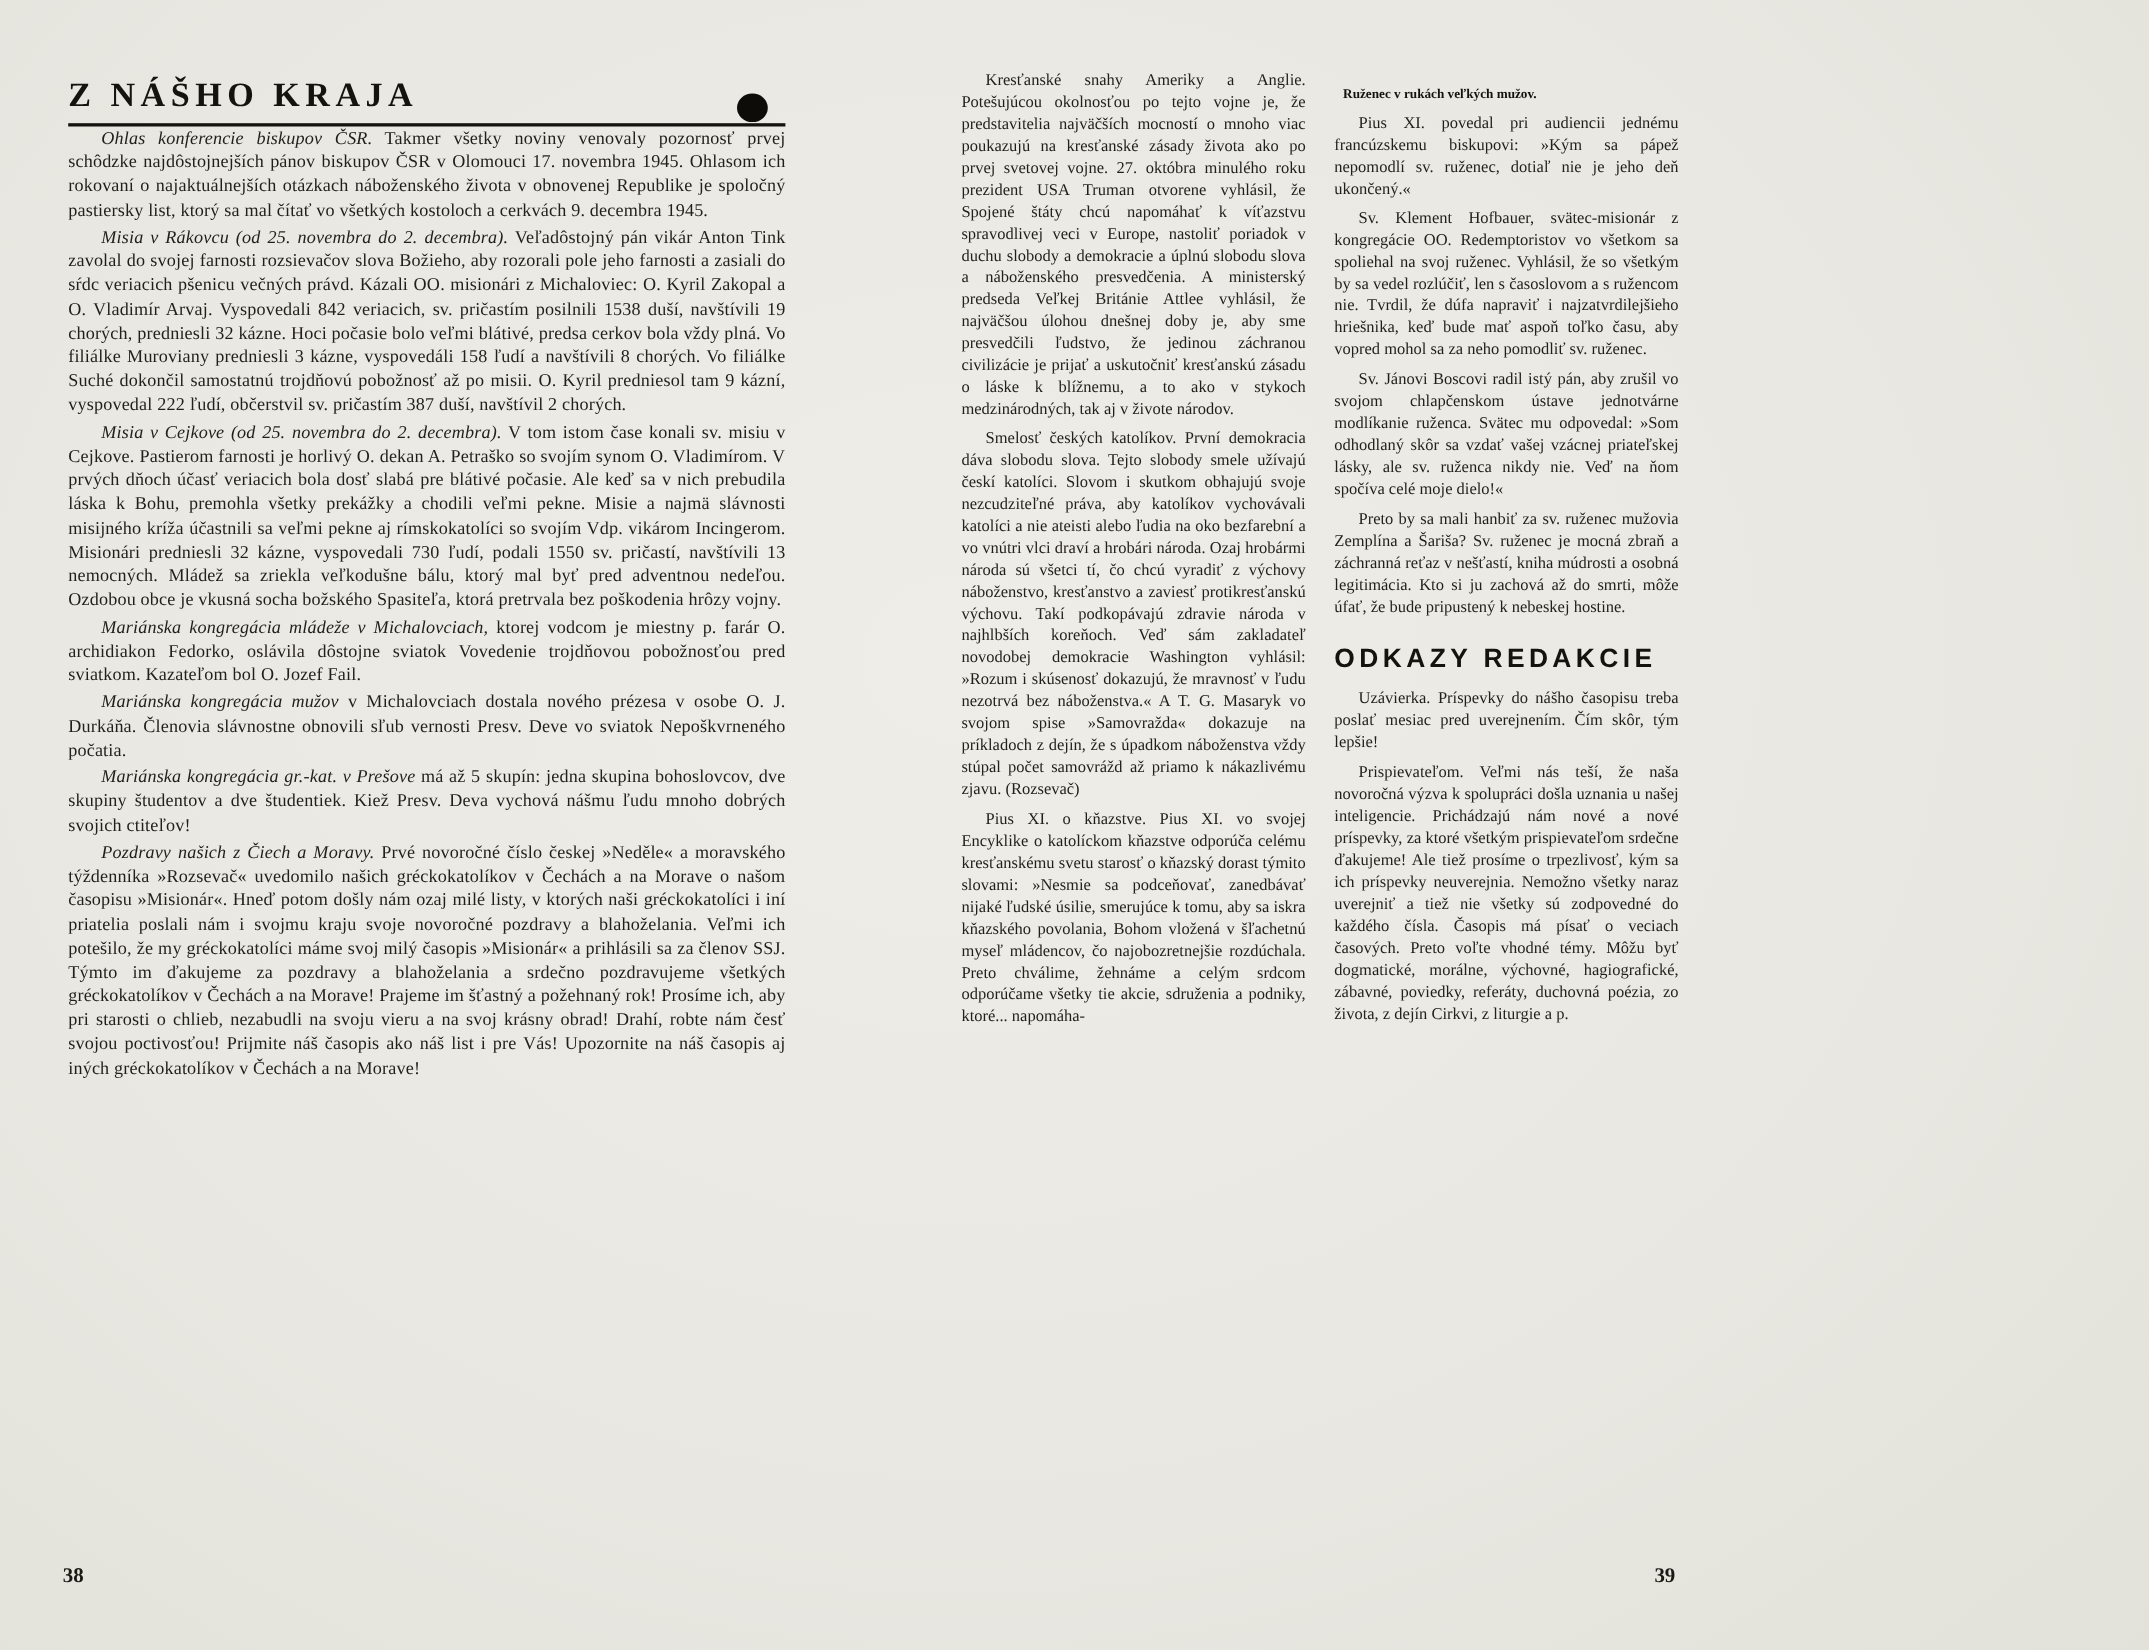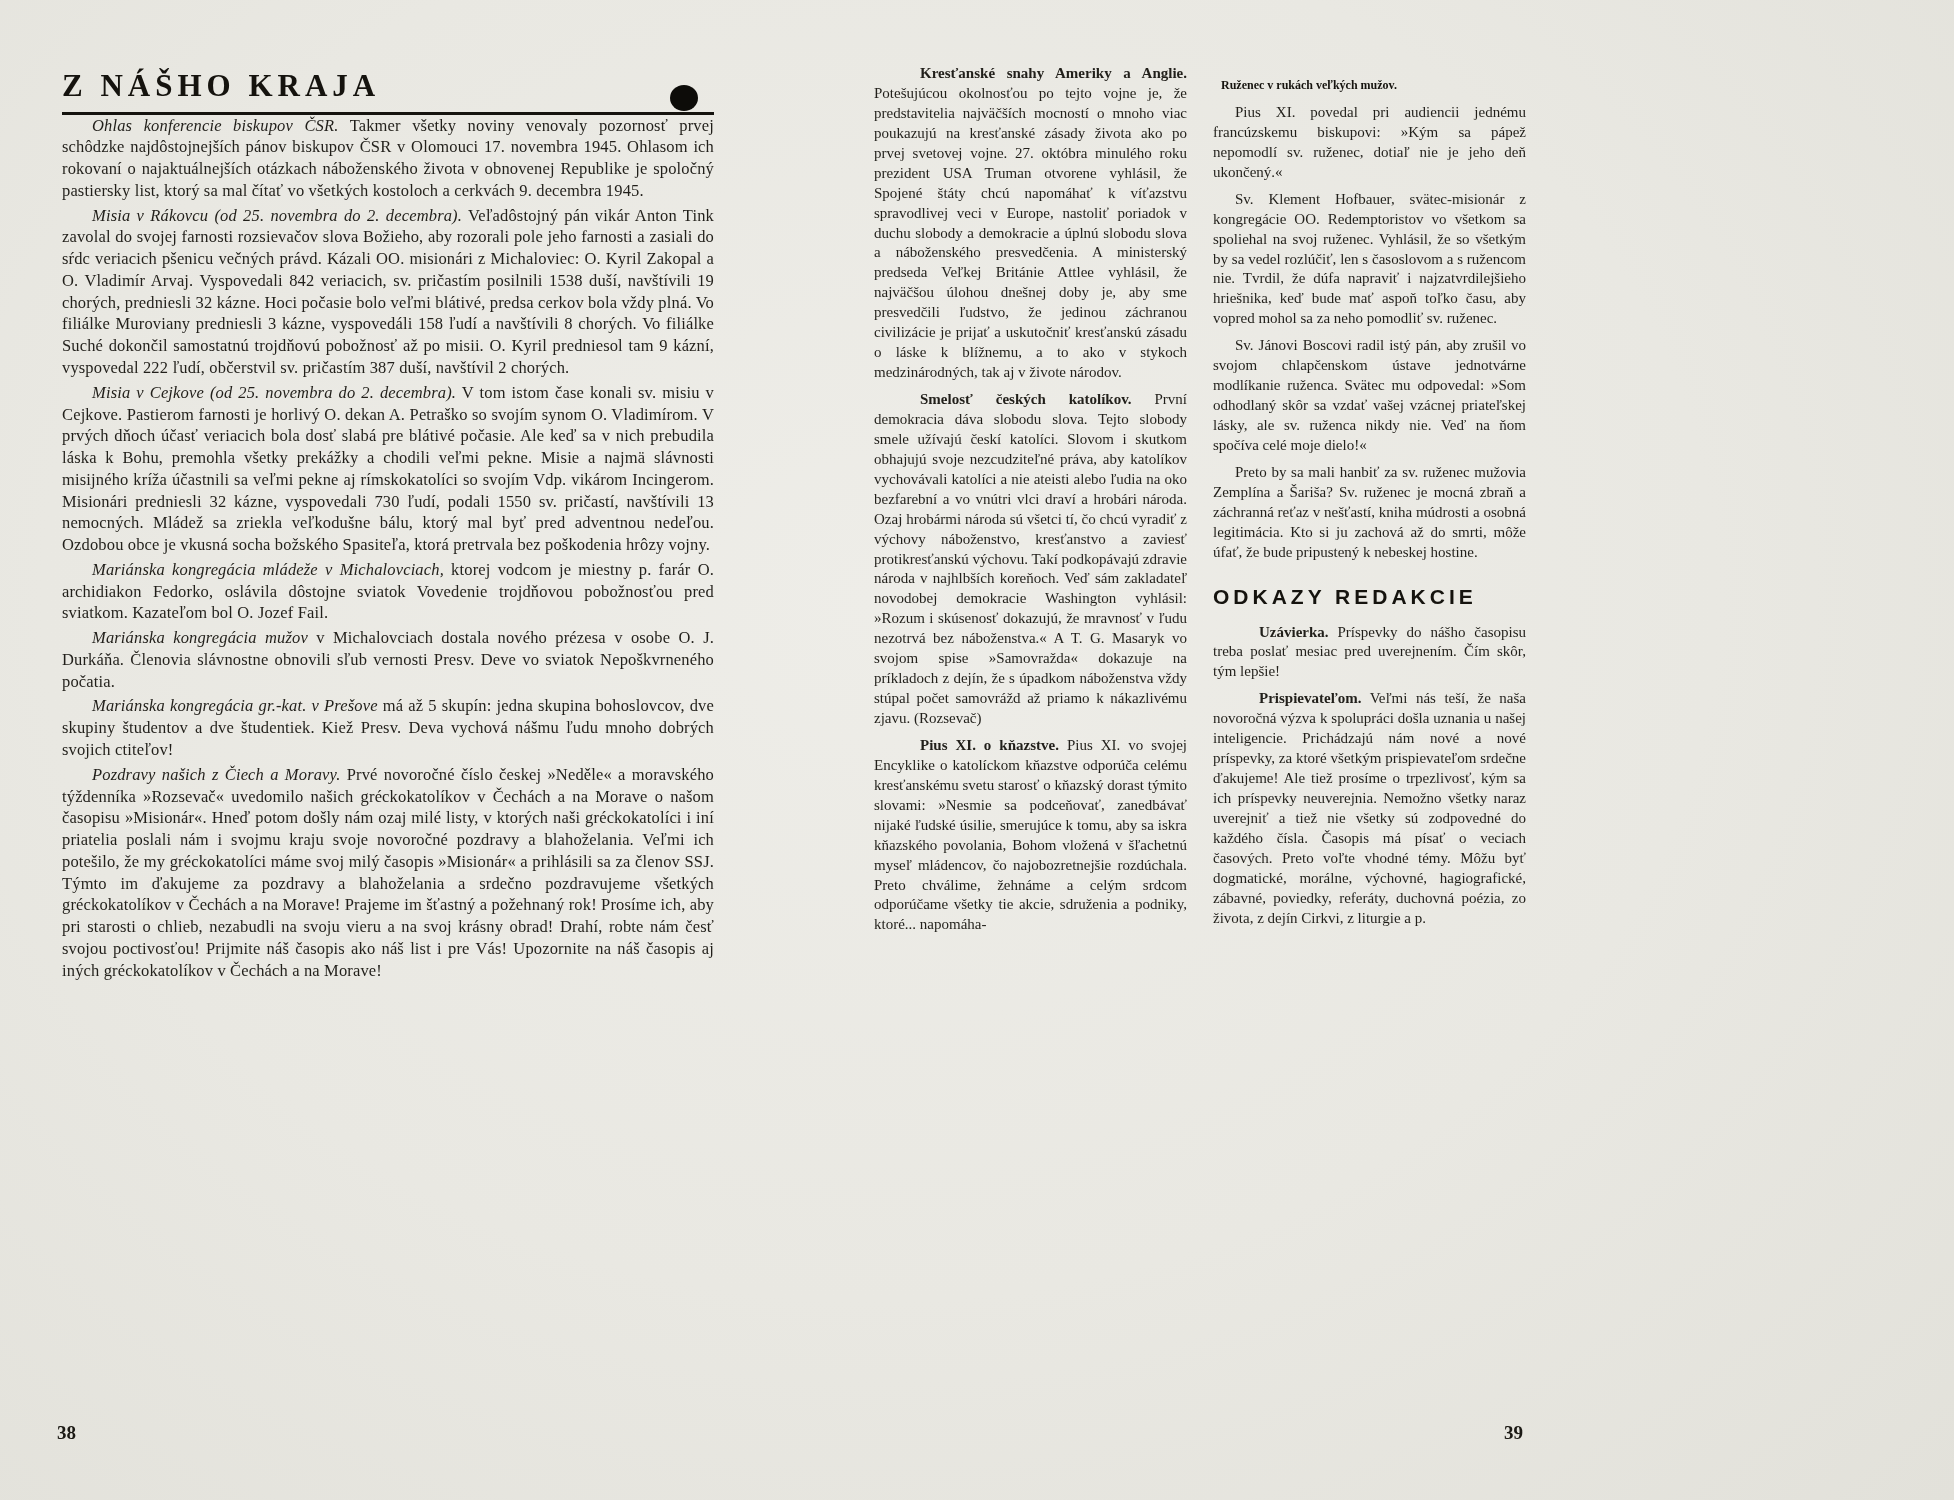--- a/index.html
+++ b/index.html
@@ -42,21 +42,21 @@
 
   .body--left {
     font-size: 16.5px;
     line-height: 1.32;
     text-align: justify;
     letter-spacing: 0.15px;
   }
   .para { margin: 0 0 3px 0; text-indent: 30px; }
   .para.no-indent { text-indent: 0; }
   .lead--italic { font-style: italic; }
-  .lead--bold { font-weight: bold; margin-left: 24px; }
+  .lead--bold { font-weight: normal; }
 
   .columns { display: flex; gap: 26px; align-items: flex-start; }
   .col {
     width: 313px;
     font-size: 15px;
     line-height: 1.33;
     text-align: justify;
   }
   .col .para { text-indent: 22px; margin: 0 0 7px 0; }
   .col .para.no-indent { text-indent: 0; }
@@ -65,21 +65,21 @@
     margin: 14px 0 9px 0;
     font-size: 12px;
     font-weight: bold;
     text-align: left;
     text-indent: 8px;
     color: #15130e;
   }
   .section-head {
     margin: 20px 0 12px 0;
     font-family: "Liberation Sans", "DejaVu Sans", sans-serif;
-    font-size: 21px;
+    font-size: 24px;
     font-weight: bold;
     letter-spacing: 4px;
     color: #15130e;
   }
 
   .page-number {
     position: absolute;
     font-size: 19px;
     font-weight: bold;
     color: #1b1914;

